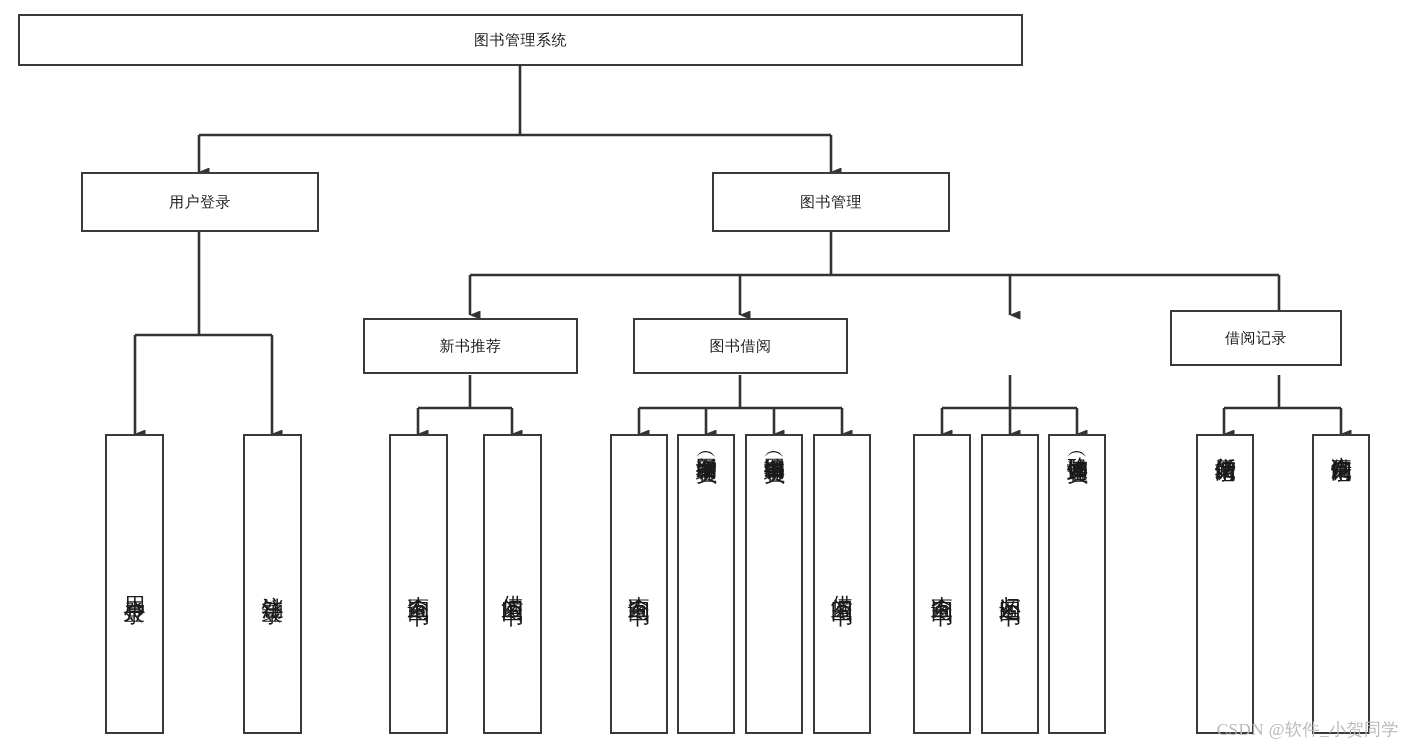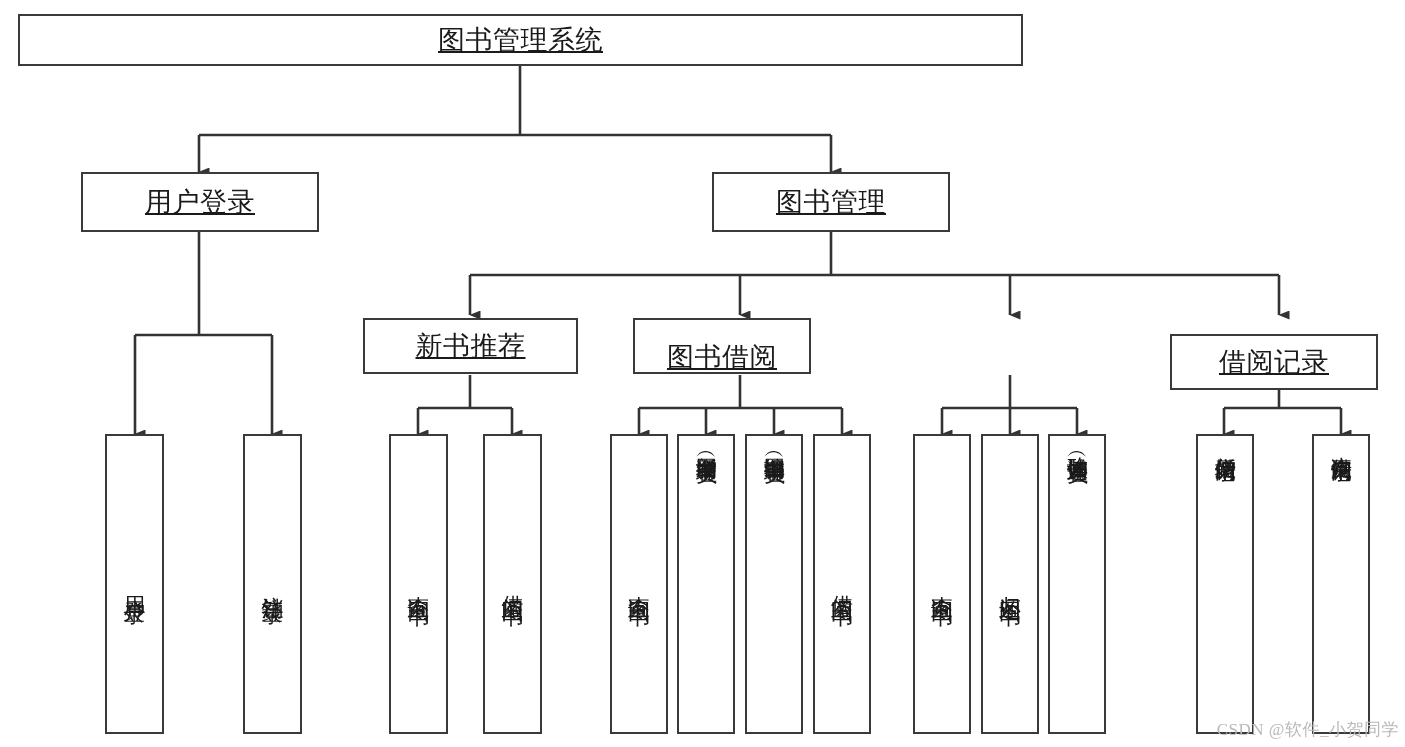--- a/index.html
+++ b/index.html
@@ -39,22 +39,21 @@
     color: #1a1a1a;
   }
   .node .label {
     display: block;
     text-align: center;
     line-height: 1.12;
     letter-spacing: 0.5px;
   }
   .node.horizontal .label {
     writing-mode: horizontal-tb;
-    font-size: 27px;
-    text-decoration: underline;
+    font-size: 15px;
   }
   .node.vertical {
     align-items: flex-start;
     justify-content: center;
     padding-top: 10px;
   }
   .node.vertical .label {
     writing-mode: vertical-rl;
     text-orientation: upright;
     font-size: 22px;
@@ -150,24 +149,24 @@
   <div class="node horizontal" style="left:81px; top:172px; width:238px; height:60px;">
     <span class="label">用户登录</span>
   </div>
   <div class="node horizontal" style="left:363px; top:318px; width:215px; height:56px;">
     <span class="label">新书推荐</span>
   </div>
 
   <div class="node horizontal" style="left:712px; top:172px; width:238px; height:60px;">
     <span class="label">图书管理</span>
   </div>
-  <div class="node horizontal" style="left:633px; top:318px; width:178px; height:56px;align-items:flex-end;">
+  <div class="node horizontal" style="left:633px; top:318px; width:215px; height:56px;">
     <span class="label">图书借阅</span>
   </div>
-  <div class="node horizontal" style="left:1170px; top:334px; width:208px; height:56px;">
+  <div class="node horizontal" style="left:1170px; top:310px; width:172px; height:56px;">
     <span class="label">借阅记录</span>
   </div>
 
   <div class="node vertical mid-text" style="left:105px; top:434px; width:59px; height:300px;">
     <span class="label">用户登录</span>
   </div>
   <div class="node vertical mid-text" style="left:243px; top:434px; width:59px; height:300px;">
     <span class="label">注销登录</span>
   </div>
 

